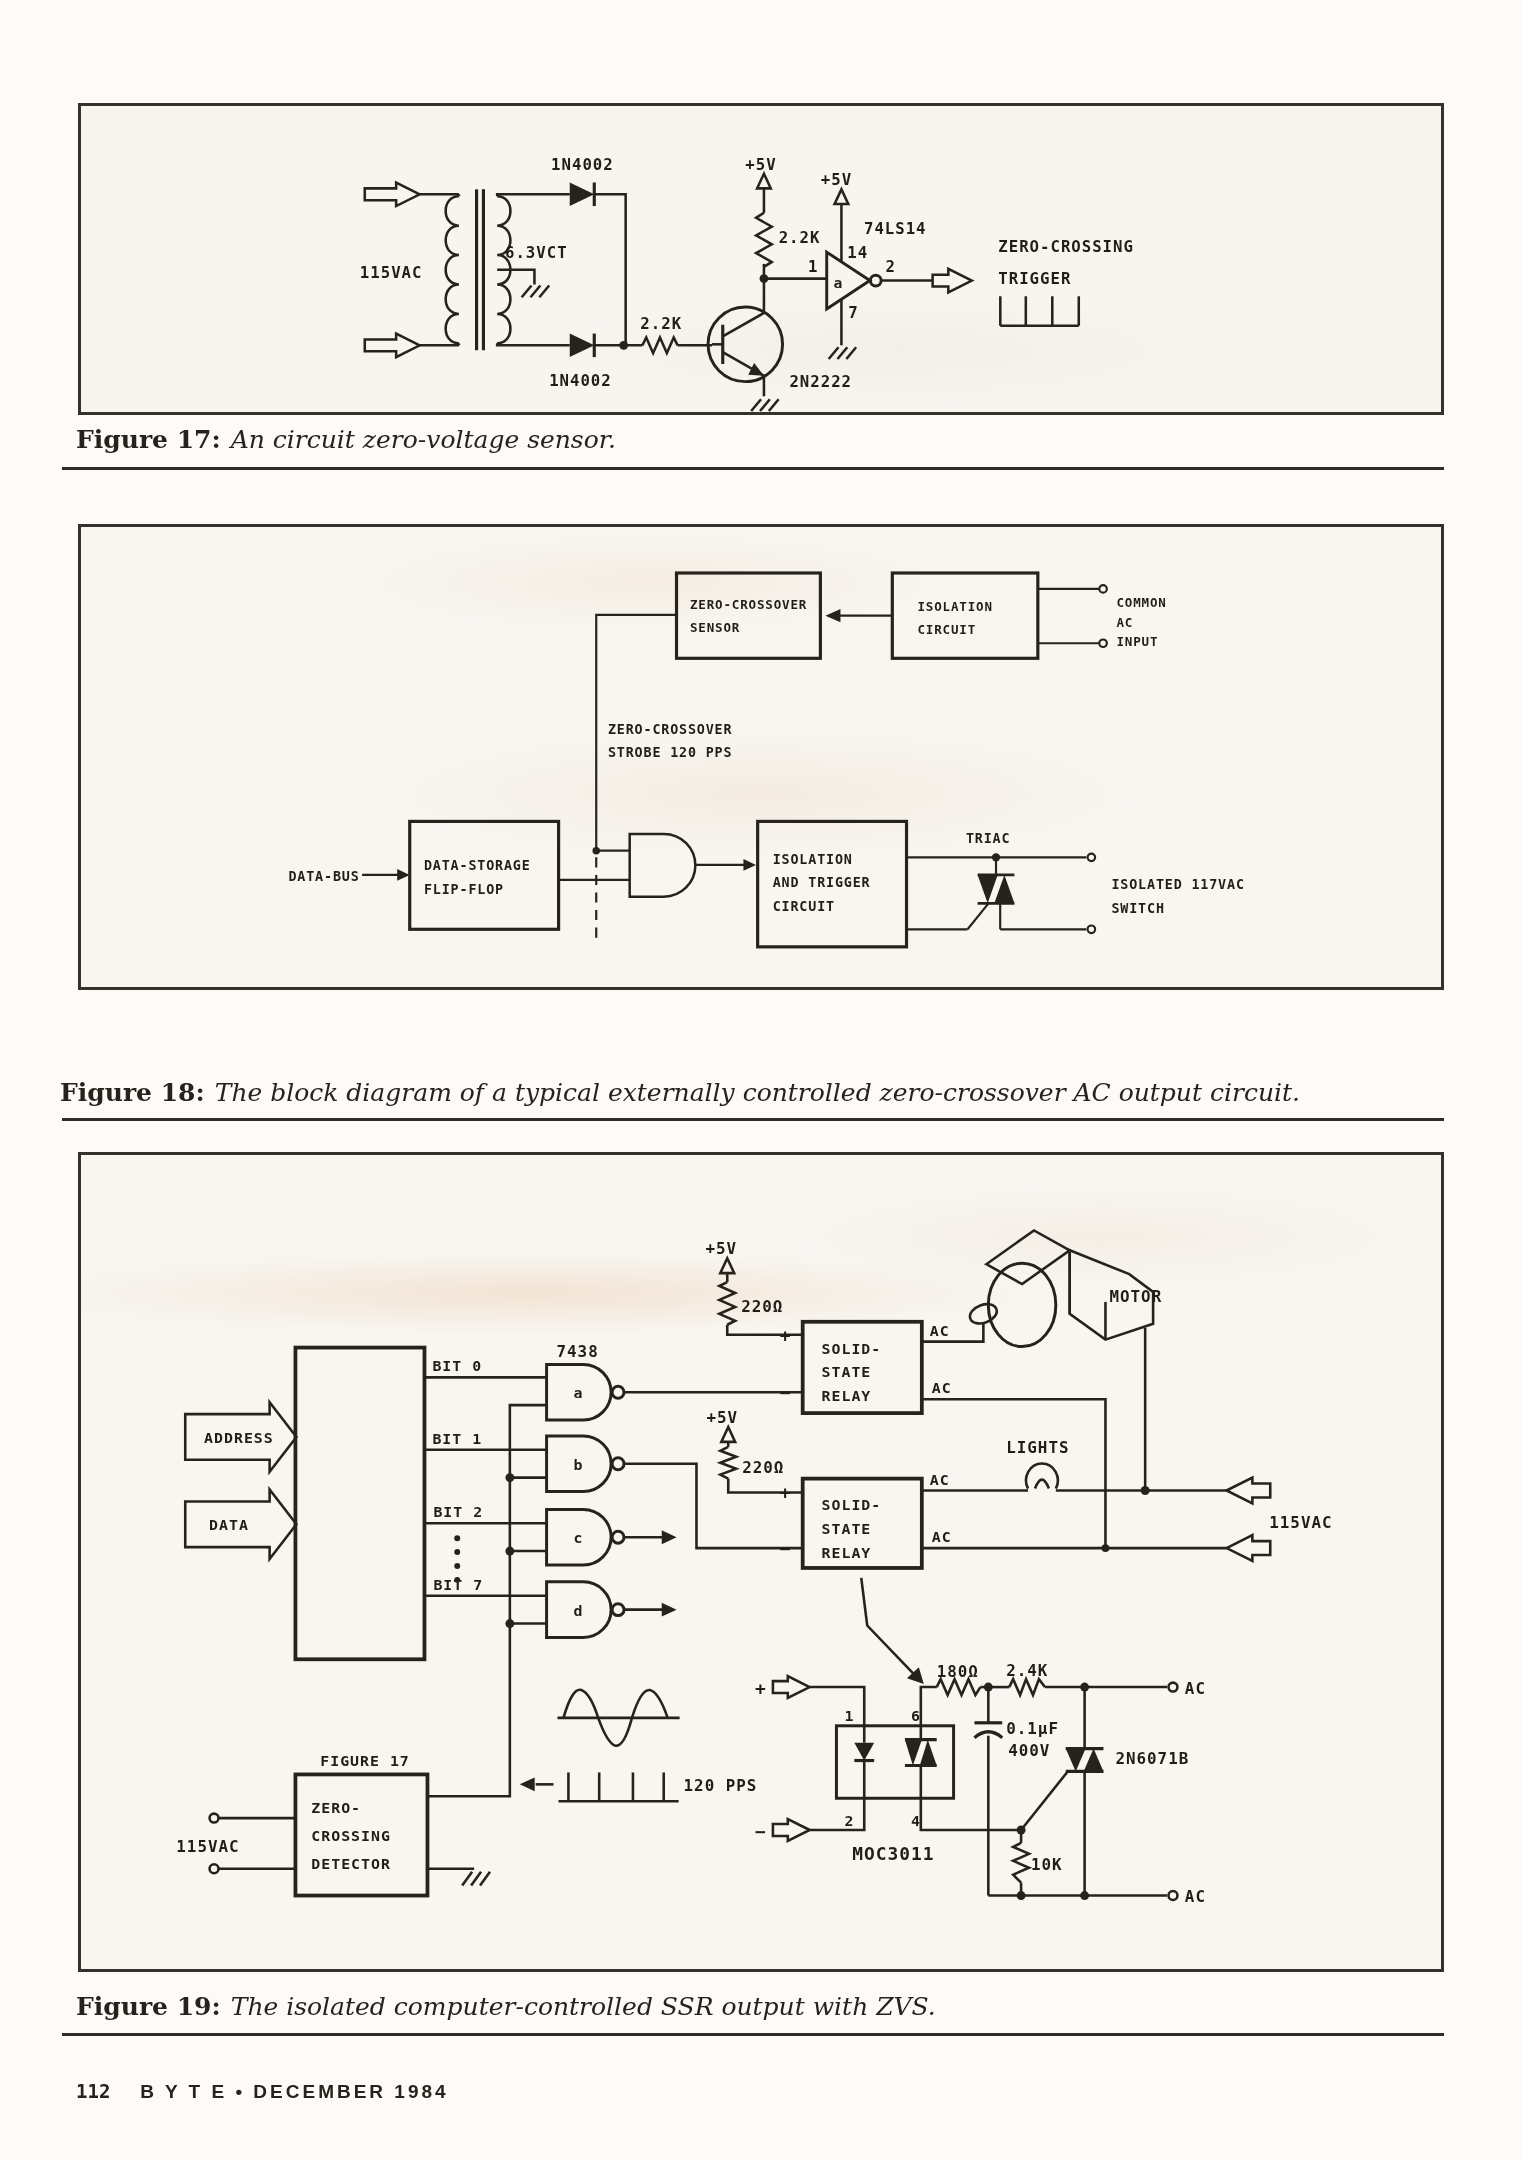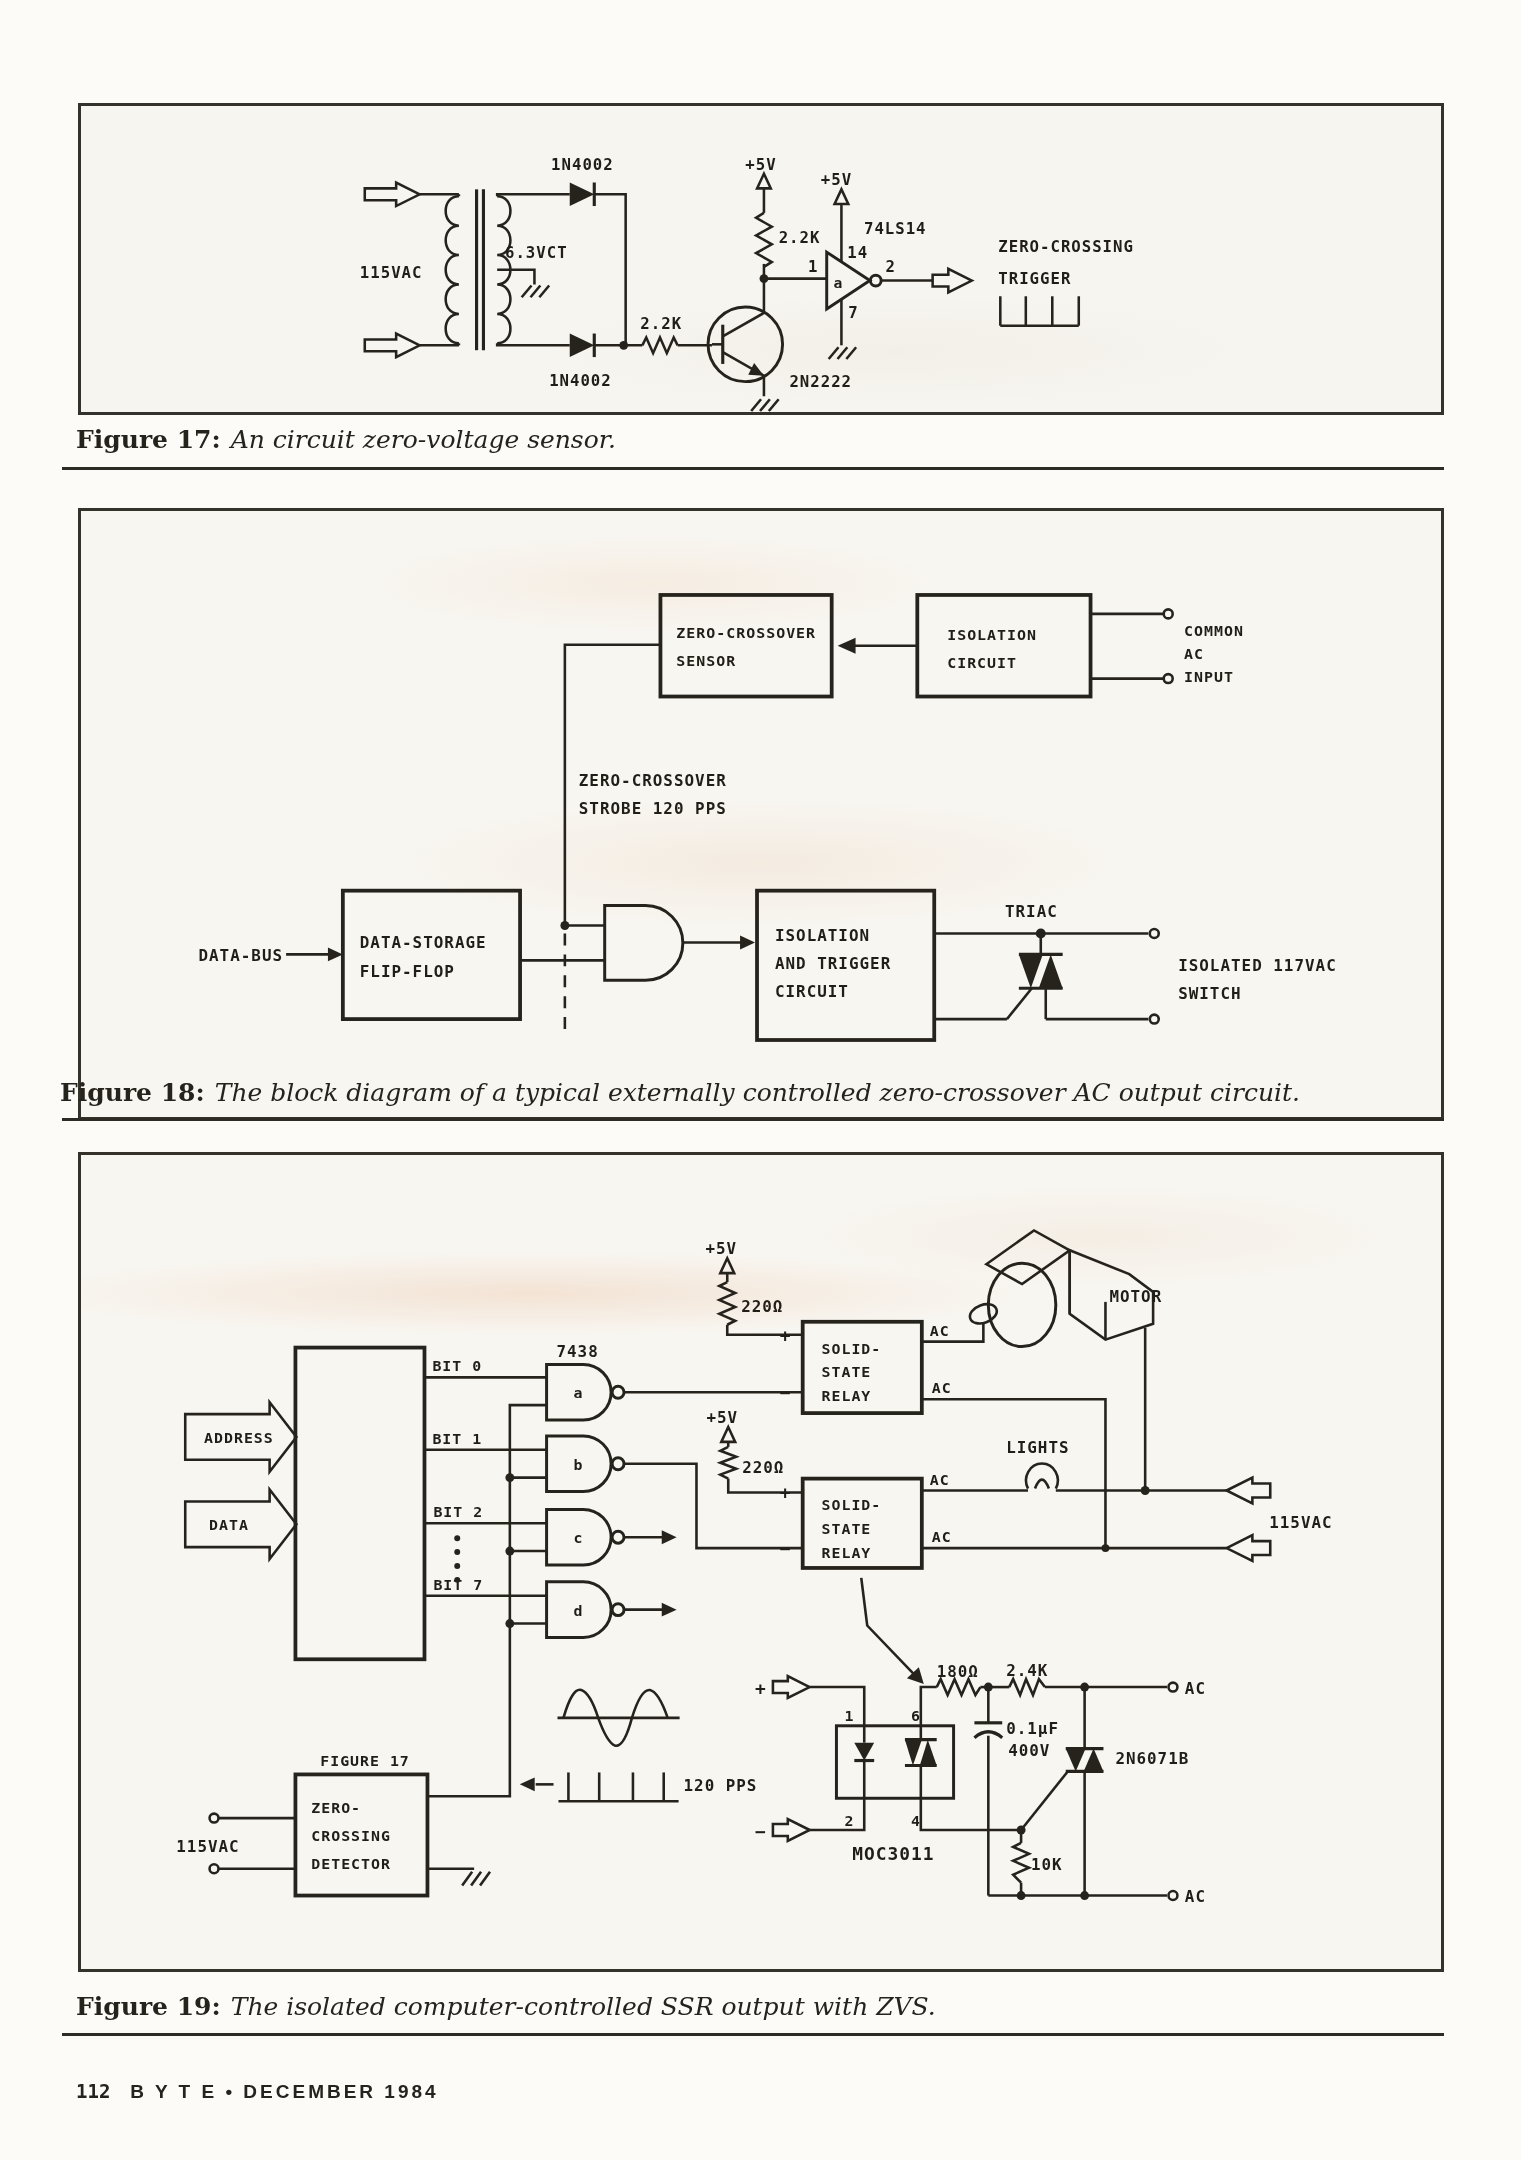--- a/index.html
+++ b/index.html
@@ -1,37 +1,37 @@
 <!DOCTYPE html>
 <html><head>
 <meta charset="utf-8">
 <style>
   html,body{margin:0;padding:0;}
   body{width:1521px;height:2160px;position:relative;background:#fcfbf7;font-family:"Liberation Sans",sans-serif;overflow:hidden;}
   .frame{position:absolute;box-sizing:border-box;border:3px solid #35322b;}
   #frame17{left:78px;top:103px;width:1366px;height:312px;background:radial-gradient(500px 80px at 60% 80%,rgba(190,170,140,.08),transparent 70%),#f7f5f0;}
-  #frame18{left:78px;top:508px;width:1366px;height:612px;background:radial-gradient(420px 70px at 42% 12%,rgba(222,150,90,.10),transparent 70%),radial-gradient(520px 90px at 50% 58%,rgba(208,140,80,.10),transparent 72%),#f8f6f1;}
+  #frame18{left:78px;top:524px;width:1366px;height:466px;background:radial-gradient(420px 70px at 42% 12%,rgba(222,150,90,.10),transparent 70%),radial-gradient(520px 90px at 50% 58%,rgba(208,140,80,.10),transparent 72%),#f8f6f1;}
   #frame19{left:78px;top:1152px;width:1366px;height:820px;background:radial-gradient(720px 60px at 33% 17%,rgba(215,120,50,.15),transparent 70%),radial-gradient(420px 70px at 75% 10%,rgba(205,150,100,.09),transparent 72%),#f8f6f1;}
   .frame svg{position:absolute;left:0;top:0;width:100%;height:100%;}
   .wire{stroke:#26231d;stroke-width:2.6;fill:none;}
   .wireb{stroke:#26231d;stroke-width:3.2;fill:none;}
   .boxb{stroke:#26231d;stroke-width:3.8;fill:none;}
   .boxm{stroke:#26231d;stroke-width:3;fill:none;}
   .fill{fill:#26231d;stroke:none;}
   .node{fill:#26231d;stroke:none;}
   .term{fill:#f8f6f1;stroke:#26231d;stroke-width:2.6;}
   .dash{stroke:#26231d;stroke-width:2.6;fill:none;stroke-dasharray:12 9;}
   .lbl{font-family:"DejaVu Sans Mono",monospace;font-size:16px;font-weight:bold;letter-spacing:1px;fill:#211e18;}
   .lbl-s{font-size:15px;}
   .lbl-b{font-size:18px;}
   .caption{position:absolute;font-family:"DejaVu Serif",serif;font-size:25px;color:#26231d;white-space:nowrap;}
   .caption .ftitle{font-weight:bold;font-style:normal;margin-right:10px;text-align:center;}
   .caption .ftext{font-style:italic;}
   .rule{position:absolute;height:3px;background:#2e2b25;}
-  .footer{position:absolute;left:76px;top:2080px;display:flex;align-items:baseline;gap:20px;color:#26231d;}
+  .footer{position:absolute;left:76px;top:2080px;display:flex;align-items:baseline;gap:30px;color:#26231d;}
   .footer .pno{font-family:"DejaVu Sans Mono",monospace;font-weight:bold;font-size:19px;}
   .footer .mag{font-family:"Liberation Sans",sans-serif;font-size:19px;letter-spacing:3px;font-weight:bold;}
 </style>
 </head>
 <body>
 
 <div id="frame17" class="frame">
 <svg viewBox="78 103 1366 312">
 
   <g>

